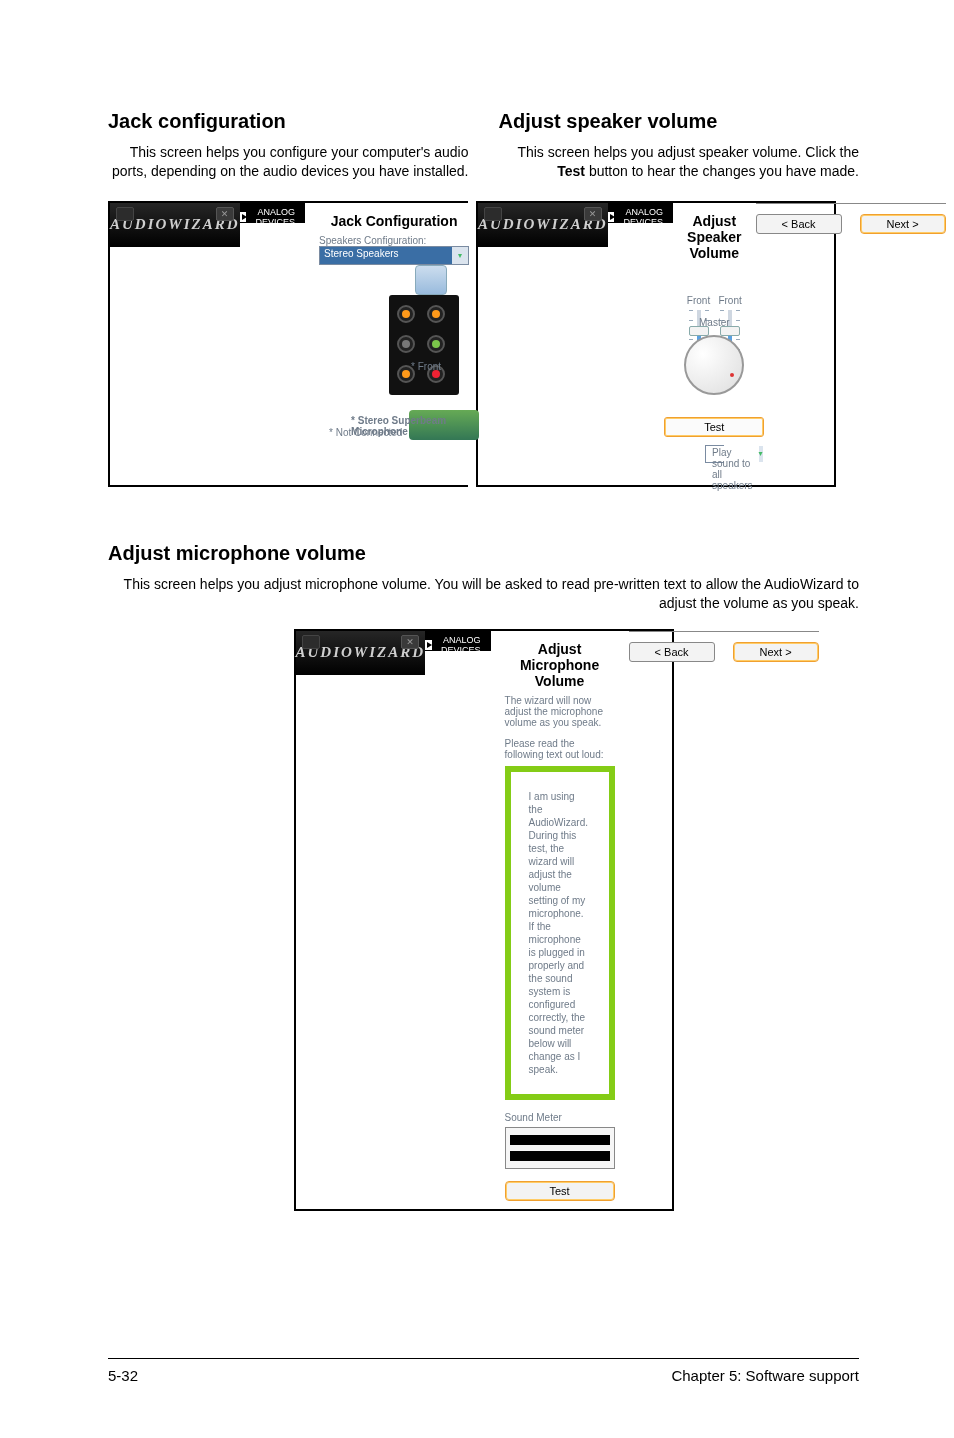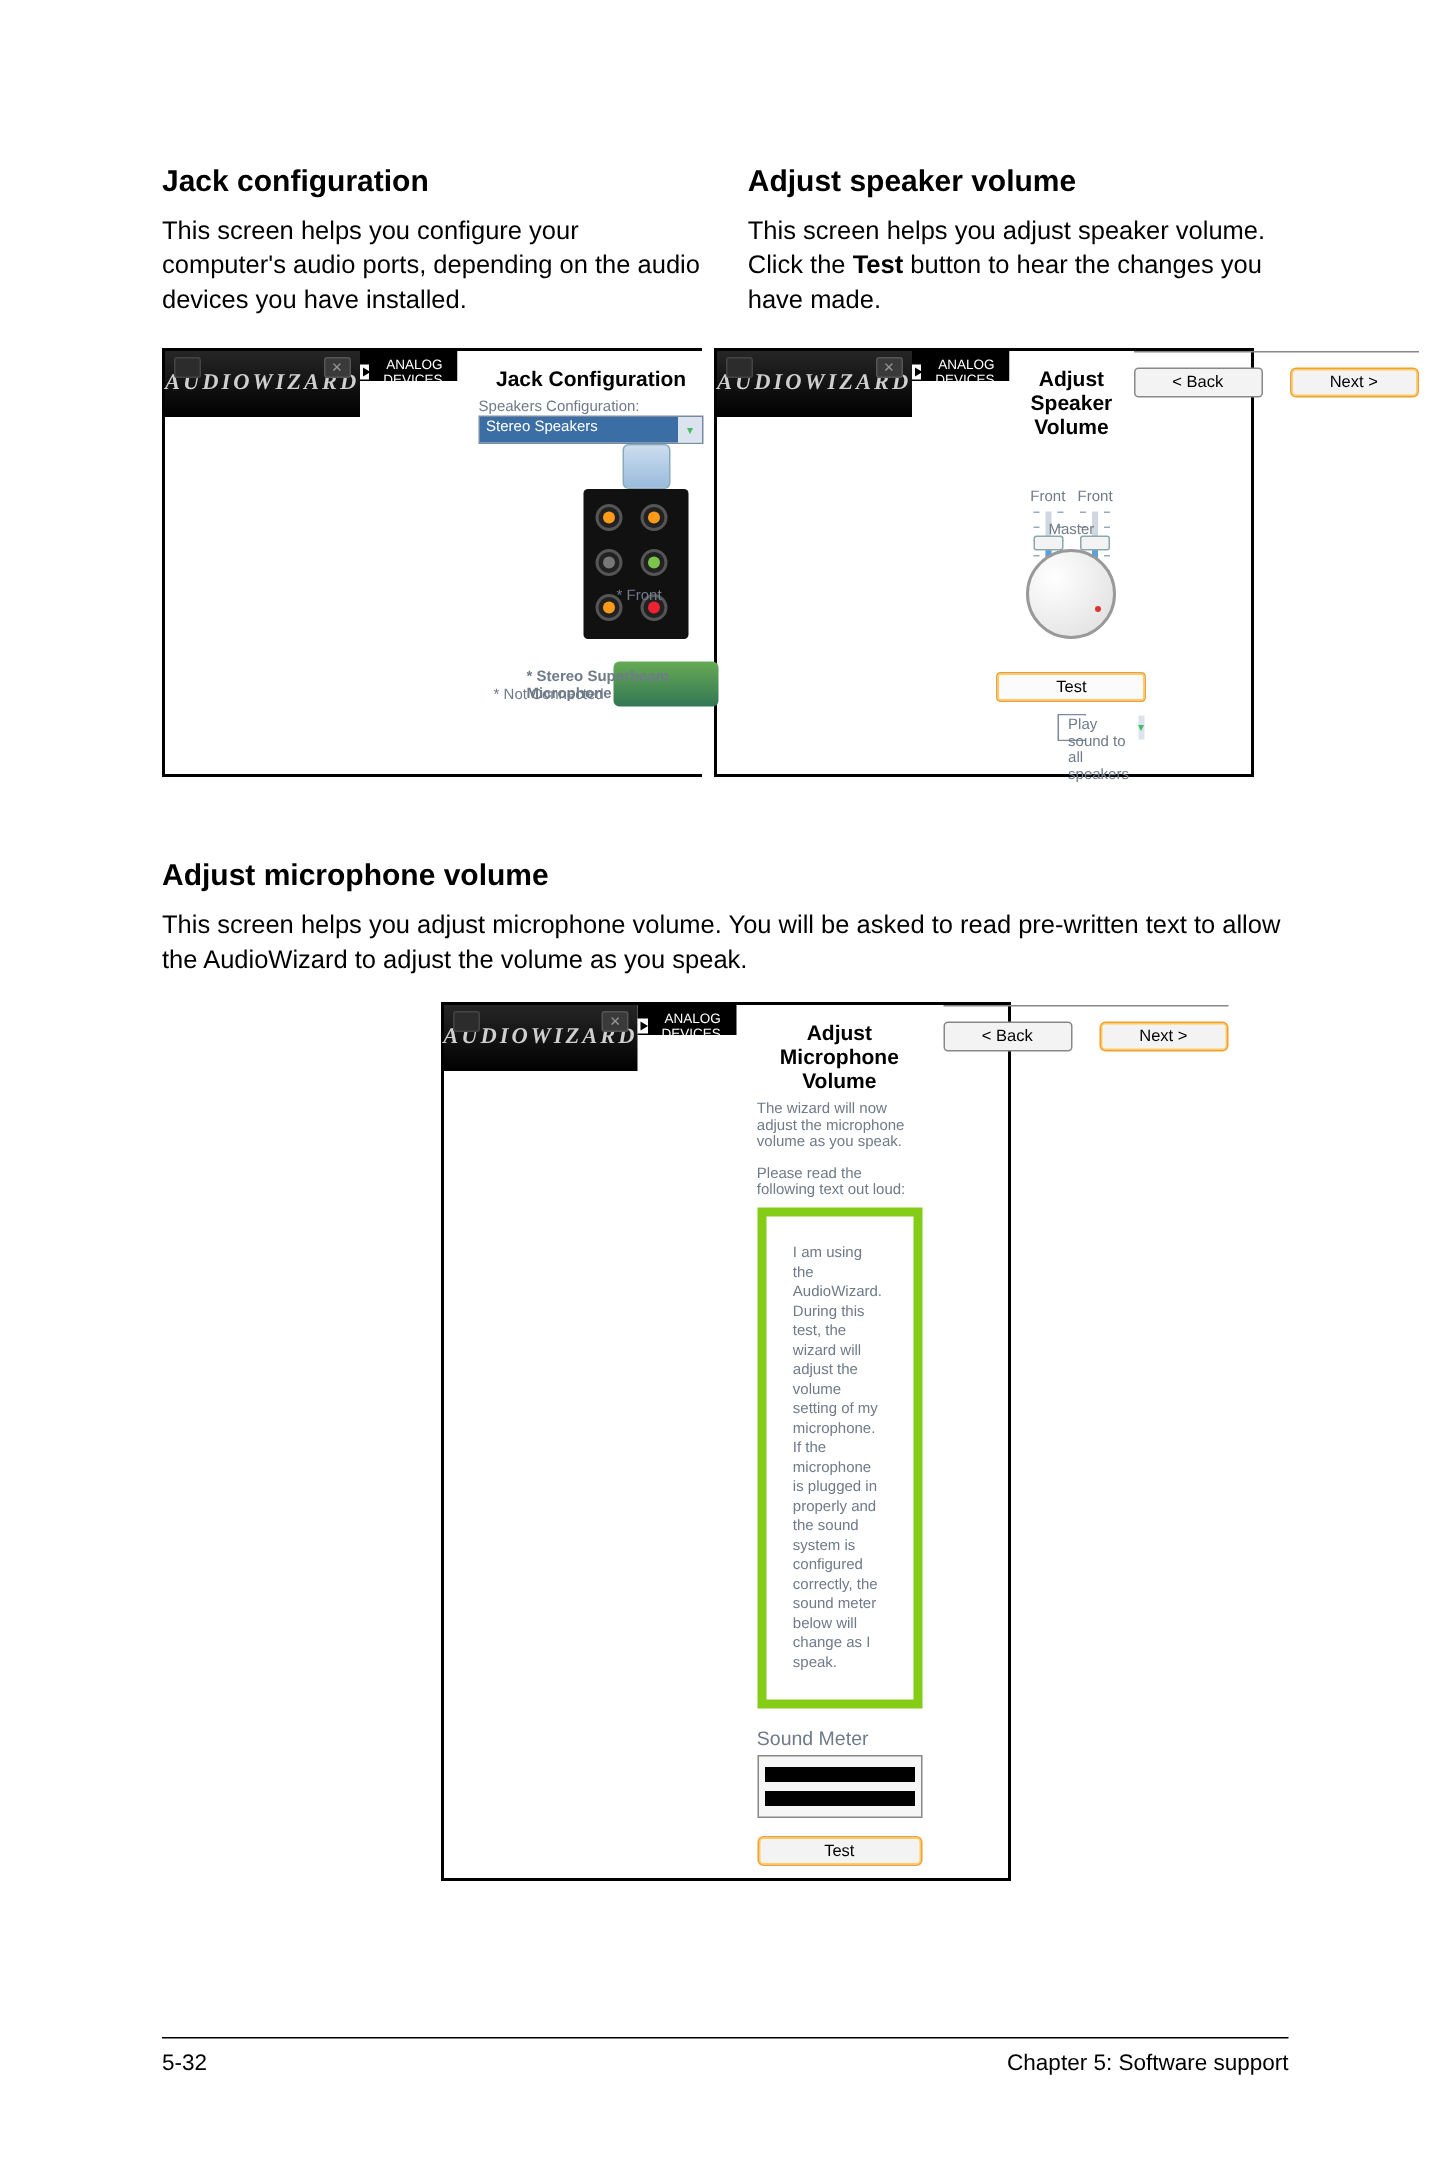--- a/index.html
+++ b/index.html
@@ -8,21 +8,21 @@
       height: 1438px;
       background: #fff;
       font-family: Arial, Helvetica, sans-serif;
       color: #000;
       position: relative;
       padding: 110px 95px 50px 108px;
     }
     .row { display: flex; gap: 30px; }
     .col { flex: 1; }
     h3 { font-size: 20px; font-weight: bold; margin-bottom: 10px; }
-    p.body { font-size: 17px; line-height: 1.35; margin-bottom: 14px; }
+    p.body { font-size: 14px; line-height: 1.35; margin-bottom: 14px; text-align: right; }
     .bold { font-weight: bold; }
 
     
     .wizard {
       width: 360px;
       border: 2px solid #000;
       background: #fff;
       display: flex;
     }
     .wizard-header {
@@ -169,21 +169,21 @@
     .playrow .btn{ width:16px; background:#dbe4ee; display:flex;align-items:center;justify-content:center; color:#4b6; font-size:8px;}
 
     
     .mic-body { padding: 10px 14px 8px 14px; }
     .instr { font-size: 10px; color:#6f7b89; margin: 6px 0 10px 0; }
     .sub-instr { font-size: 10px; color:#6f7b89; margin-bottom: 6px;}
     .readbox {
       border: 6px solid #84cc16; padding: 18px; font-size: 10px; color:#6f7b89;
       line-height: 1.3; margin-bottom: 12px; min-height: 52px;
     }
-    .meter-label { font-size:13px; color:#6f7b89; margin-bottom:4px;}
+    .meter-label { font-size:10px; color:#6f7b89; margin-bottom:4px;}
     .meter {
       border: 1px solid #888; height: 42px; background: #f6f6f6;
       display:flex; flex-direction:column; justify-content:space-around; padding: 4px;
       margin-bottom: 12px;
     }
     .meter .bar { height: 10px; background:#000; }
 
     
     .section3 { margin-top: 55px; }
     .mic-wrap { display:flex; justify-content:center; margin-top: 16px; }

